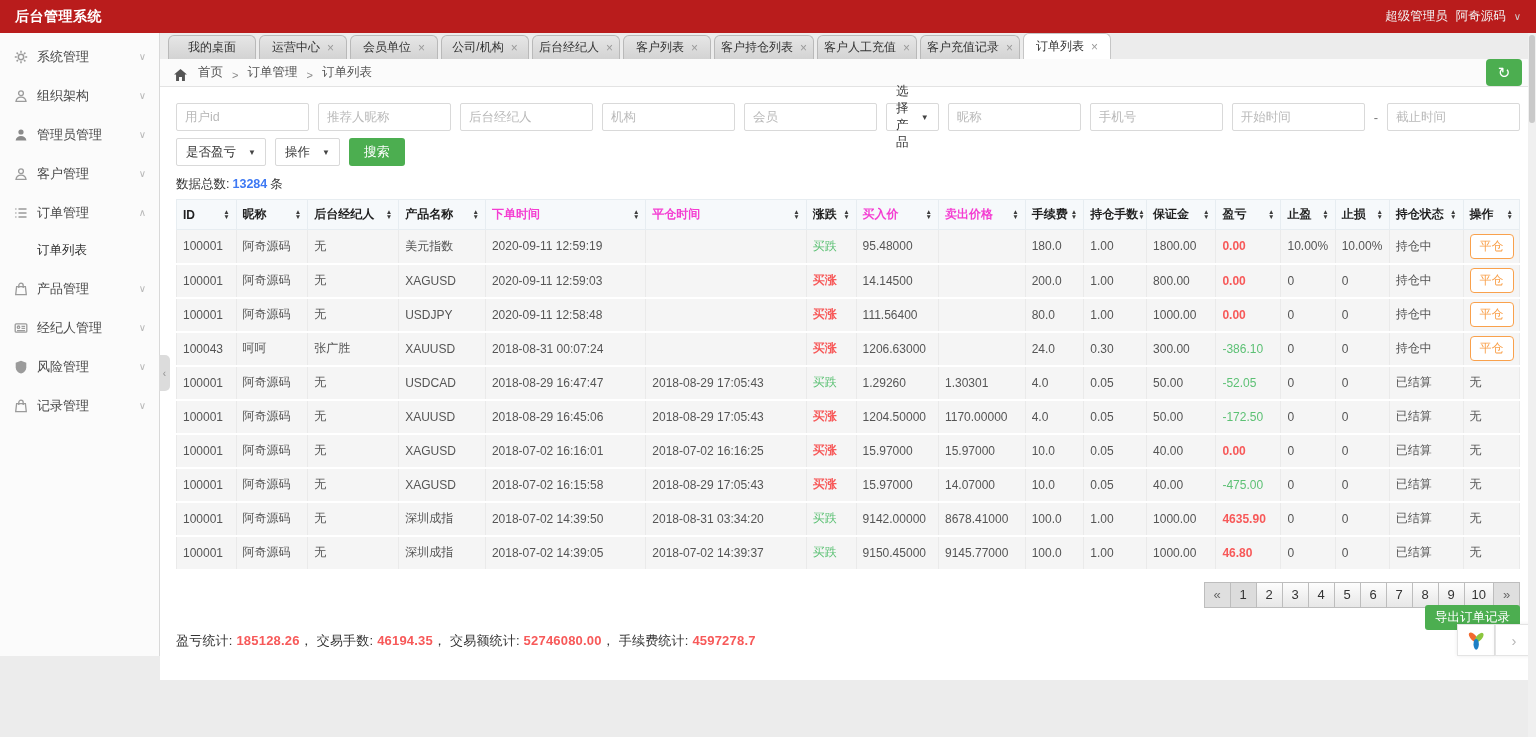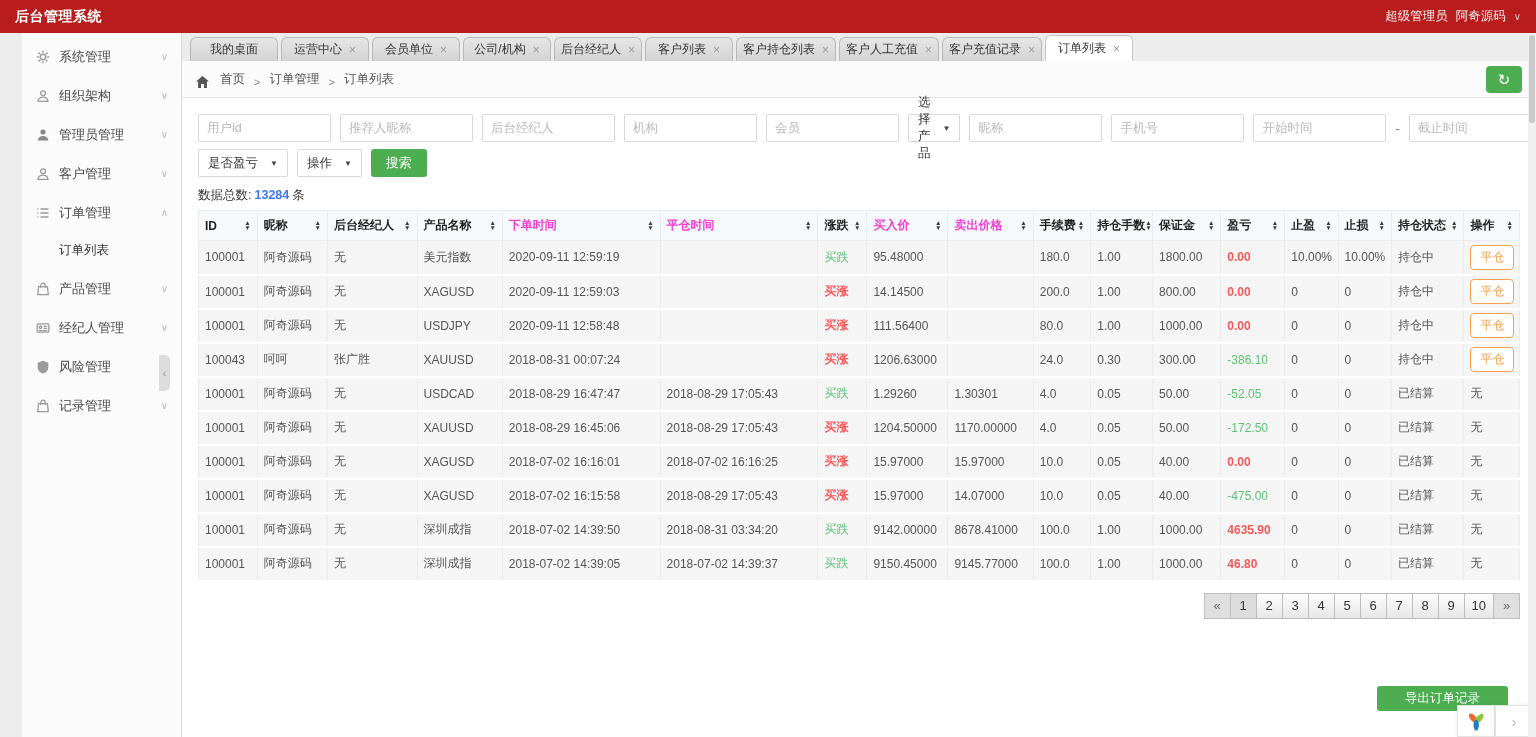--- a/index.html
+++ b/index.html
@@ -6,21 +6,21 @@
   html,body { width: 1536px; height: 737px; overflow: hidden; }
   body { font-family: "Liberation Sans", "DejaVu Sans", sans-serif; background: #ececec; position: relative; }
 
   
   .app-header { height: 33px; background: #b91c1c; color: #fff; display: flex; align-items: center; justify-content: space-between; padding: 0 15px; }
   .app-title { font-size: 14px; font-weight: bold; letter-spacing: .5px; }
   .user-menu { font-size: 12.5px; display: flex; align-items: center; gap: 8px; cursor: pointer; color: #f2f2f2; }
   .user-menu .chev { font-size: 10px; color: #cfcfcf; }
 
   
-  .layout { display: flex; height: 704px; margin-left: 22px; }
+  .layout { display: flex; height: 623px; }
   aside { width: 160px; background: #fbfbfb; border-right: 1px solid #d9d9d9; padding-top: 4px; flex: none; }
   .side-item { display: flex; align-items: center; gap: 9px; height: 39px; padding: 0 13px; font-size: 13px; color: #484848; cursor: pointer; }
   .side-item .s-icon { width: 15px; height: 15px; display: inline-flex; align-items: center; justify-content: center; }
   .side-item .chev { margin-left: auto; color: #b8b8b8; font-size: 10px; }
   .side-sub { height: 37px; line-height: 37px; padding-left: 37px; font-size: 12.5px; color: #2f2f2f; cursor: pointer; }
 
   main { flex: 1; display: flex; flex-direction: column; position: relative; min-width: 0; }
 
   
   .tabbar { height: 28px; display: flex; align-items: flex-end; padding-left: 8px; gap: 3px; background: #ececec; }
@@ -60,21 +60,21 @@
   .cell-btn { display: inline-block; padding: 3px 9px; border: 1px solid #f9a14c; color: #f9a14c; border-radius: 4px; background: #fff; font-size: 12px; cursor: pointer; }
 
   .pagination { display: flex; justify-content: flex-end; margin: 11px 0 4px; }
   .page { min-width: 27px; height: 26px; padding: 0 7px; border: 1px solid #bdbdbd; background: linear-gradient(#fdfdfd, #e7e7e7); display: flex; align-items: center; justify-content: center; font-size: 13px; color: #333; cursor: pointer; margin-left: -1px; }
   .page.active { background: #dcdcdc; }
   .page.nav { background: #dfdfdf; color: #666; }
 
   .stats { font-size: 13px; color: #333; margin-top: 24px; }
   .stats .line { margin-bottom: 30px; letter-spacing: .2px; }
 
-  .export-btn { position: absolute; right: 28px; bottom: 26px; height: 25px; padding: 0 28px; background: #4cae50; border: none; border-radius: 3px; color: #fff; font-size: 12.5px; cursor: pointer; z-index: 3; }
+  .export-btn { position: absolute; right: 16px; bottom: 26px; height: 25px; padding: 0 10px; background: #4cae50; border: none; border-radius: 3px; color: #fff; font-size: 12.5px; cursor: pointer; z-index: 3; }
   .corner { position: absolute; right: 3px; bottom: 0; display: flex; z-index: 4; }
   .corner .box { width: 38px; height: 32px; background: #fff; border: 1px solid #e4e4e4; display: flex; align-items: center; justify-content: center; cursor: pointer; box-shadow: 0 0 4px rgba(0,0,0,.08); }
   .corner .fwd { color: #b5b5b5; font-size: 15px; }
 
   .collapse-handle { position: absolute; left: 159px; top: 355px; width: 11px; height: 36px; background: #dcdcdc; border-radius: 0 5px 5px 0; display: flex; align-items: center; justify-content: center; color: #8f8f8f; font-size: 10px; cursor: pointer; z-index: 5; }
 
   .scrolltrack { position: absolute; right: 0; top: 33px; width: 8px; height: 704px; background: #f0f0f0; z-index: 6; }
   .scrollthumb { position: absolute; top: 2px; left: 1px; width: 6px; height: 88px; background: #c9c9c9; border-radius: 3px; cursor: pointer; }
 </style>
 </head>
@@ -651,20 +651,21 @@
           <div class="page">4</div>
           <div class="page">5</div>
           <div class="page">6</div>
           <div class="page">7</div>
           <div class="page">8</div>
           <div class="page">9</div>
           <div class="page">10</div>
           <div class="page nav">»</div>
         </div>
       <div class="stats">
+        <div class="line" id="statline1"><span>盈亏统计: </span><span class="red">185128.26</span><span>，  交易手数: </span><span class="red">46194.35</span><span>，  交易额统计: </span><span class="red">52746080.00</span><span>，  手续费统计: </span><span class="red">4597278.7</span></div>
       </div>
     </div>
     <button class="export-btn">导出订单记录</button>
     <div class="corner">
       <div class="box">
         <svg width="22" height="22" viewBox="0 0 24 24">
           <ellipse cx="9" cy="9" rx="6.4" ry="3.1" fill="#f2692e" transform="rotate(48 9 9)"></ellipse>
           <ellipse cx="15.4" cy="9.4" rx="6.4" ry="3.1" fill="#8cc63f" transform="rotate(-48 15.4 9.4)"></ellipse>
           <ellipse cx="12.2" cy="16.6" rx="2.9" ry="6" fill="#1d7fc4"></ellipse>
         </svg>

